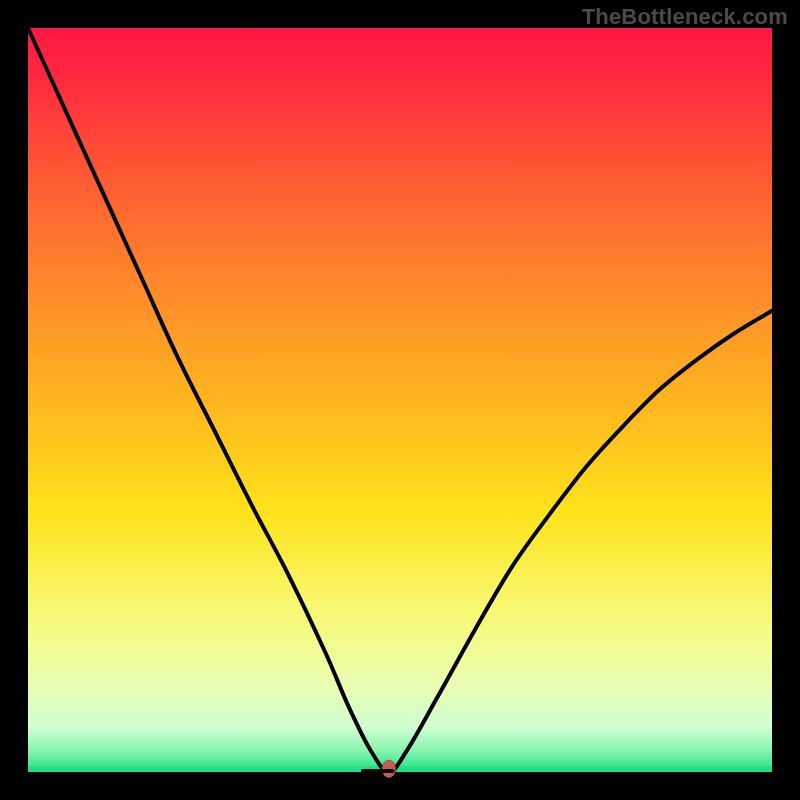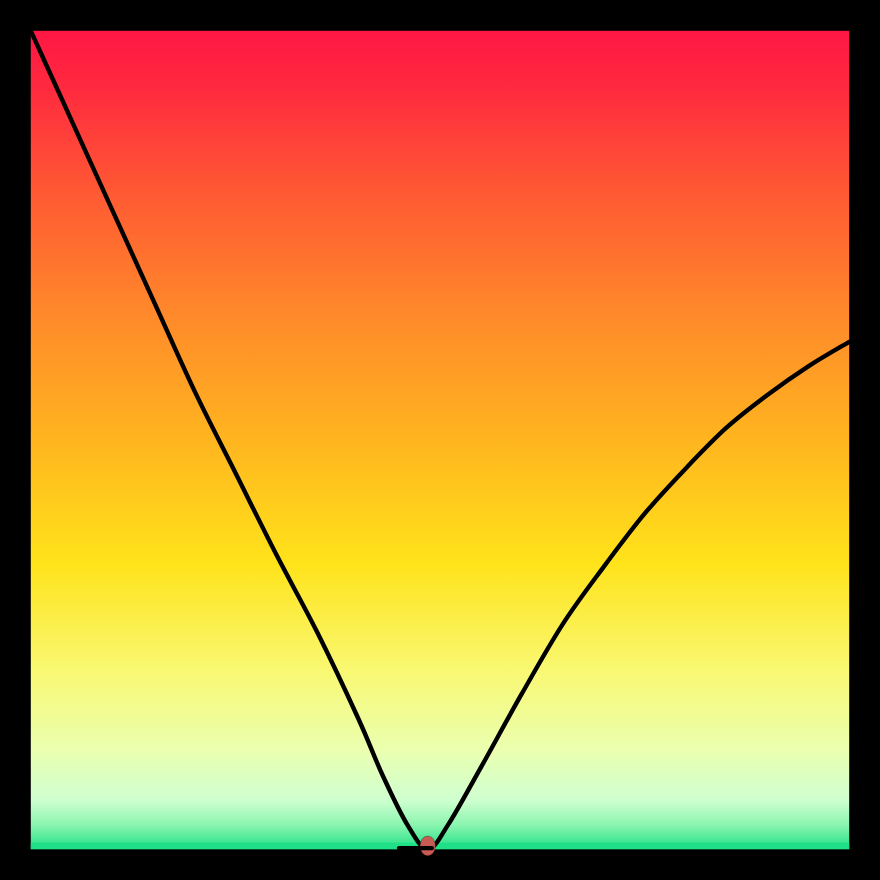--- a/index.html
+++ b/index.html
@@ -27,20 +27,21 @@
     z-index: 10;
   }
   svg {
     display: block;
   }
 </style>
 </head>
 <body>
 
 <div class="container">
+  <div class="watermark">TheBottleneck.com</div>
   <svg id="chart-svg" width="800" height="800" viewBox="0 0 800 800">
     <defs>
       <linearGradient id="bg-grad" x1="0" y1="0" x2="0" y2="1">
           <stop offset="0%" stop-color="#ff1744"></stop>
           <stop offset="7.000000000000001%" stop-color="#ff2a3f"></stop>
           <stop offset="20%" stop-color="#ff5a33"></stop>
           <stop offset="35%" stop-color="#ff8a2a"></stop>
           <stop offset="50%" stop-color="#ffb51f"></stop>
           <stop offset="65%" stop-color="#ffe31a"></stop>
           <stop offset="78%" stop-color="#f9f871"></stop>

